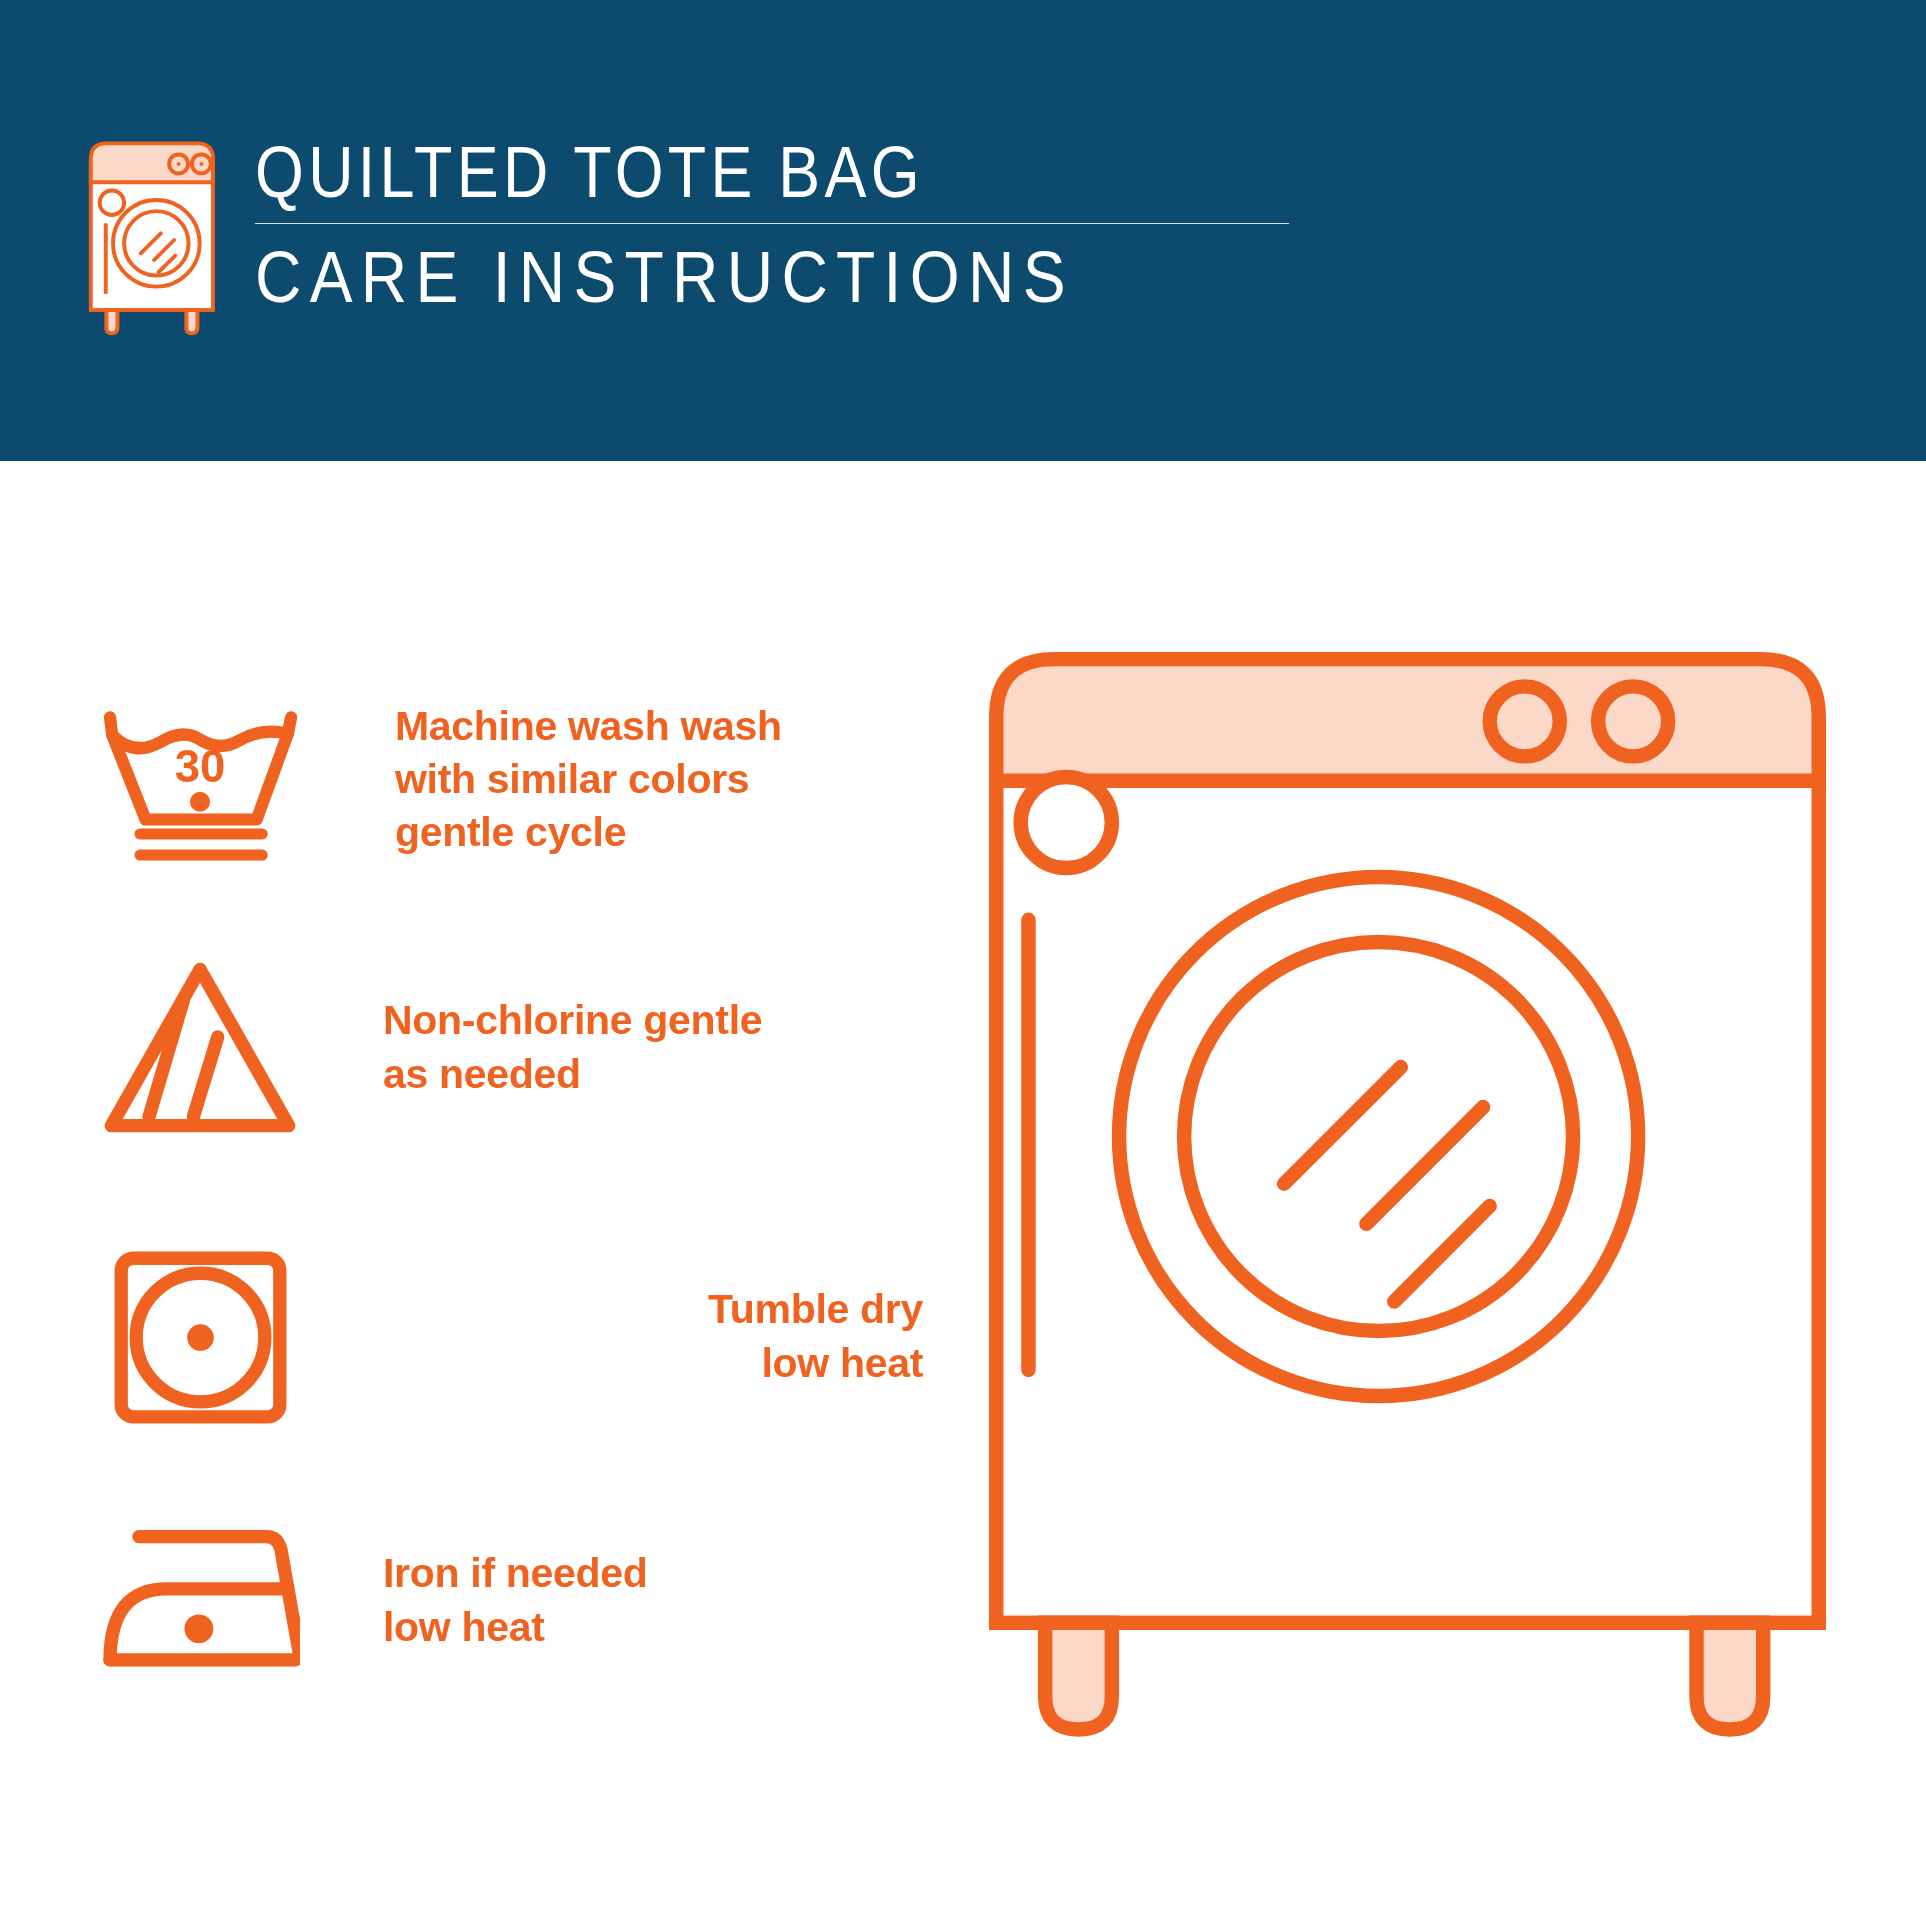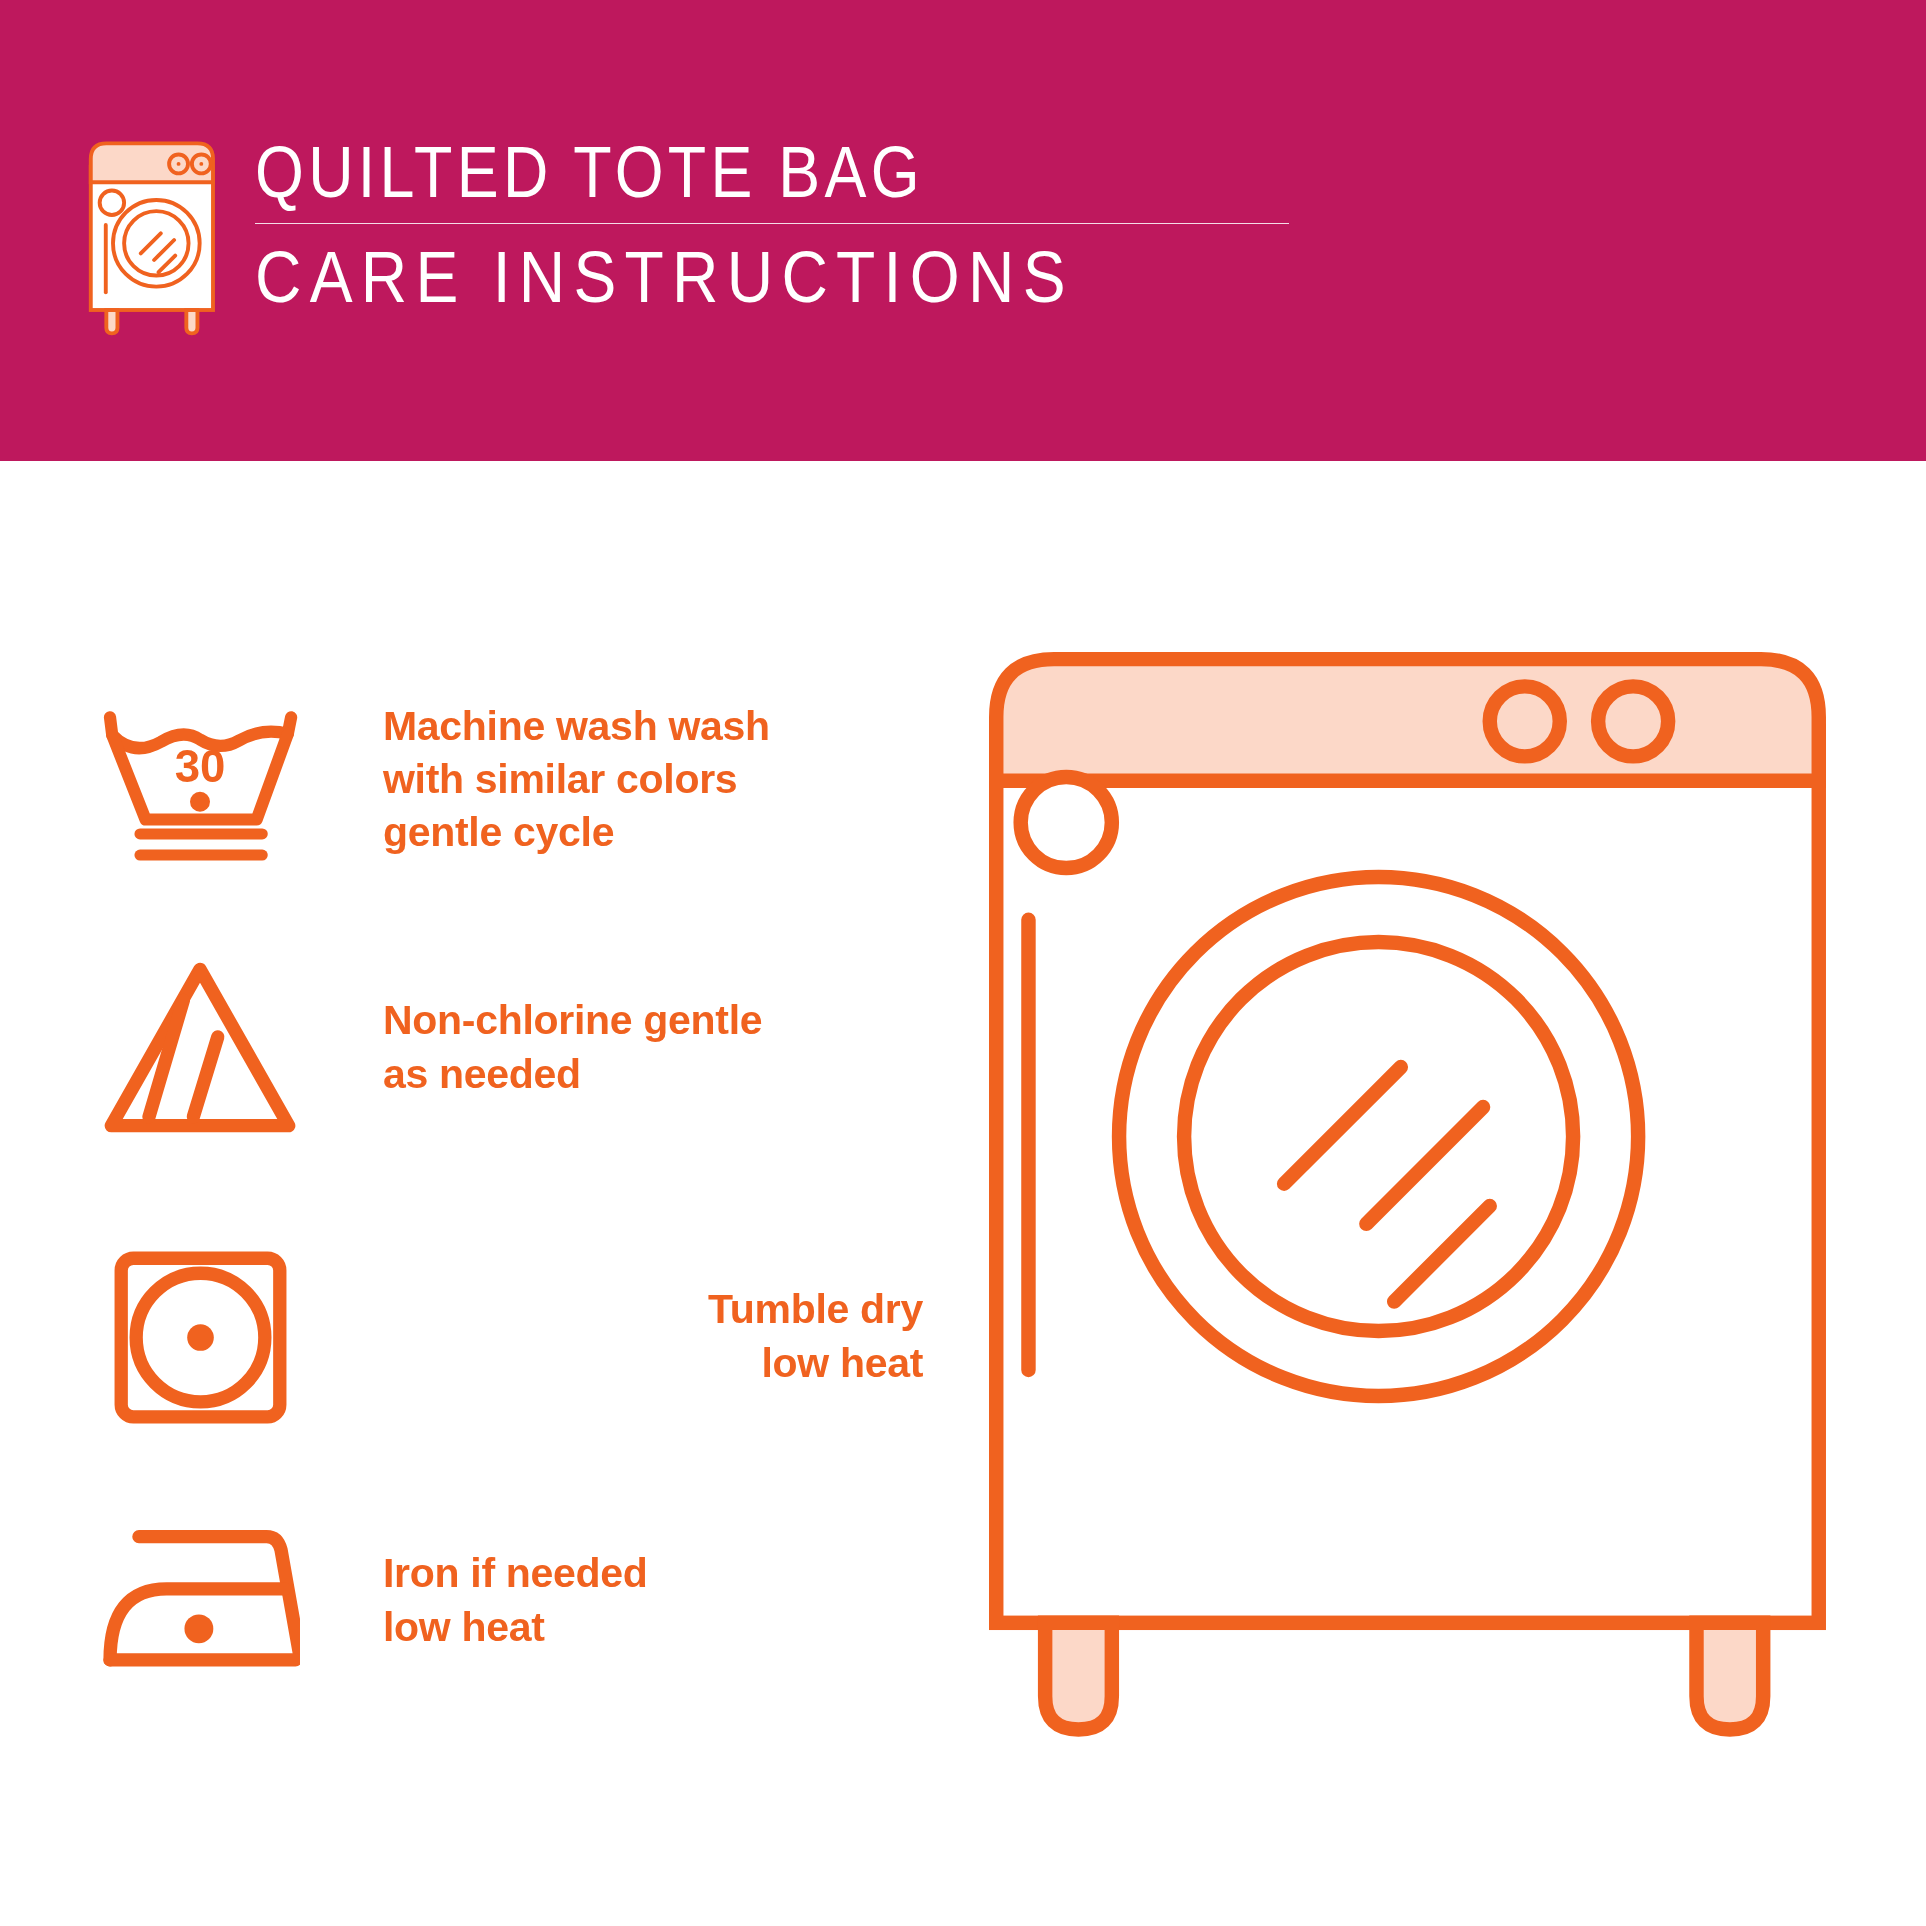--- a/index.html
+++ b/index.html
@@ -9,21 +9,21 @@
     font-family:"Liberation Sans", sans-serif;
     position:relative;
     overflow:hidden;
   }
 
   
   .header {
     position:absolute;
     left:0; top:0;
     width:1926px; height:461px;
-    background:#be185d;
+    background:#0c4a6e;
   }
   .header-inner {
     position:absolute;
     left:83px; top:132px;
     width:1251px; height:239px;
     display:flex;
     flex-direction:row;
     align-items:flex-start;
   }
   .logo-wrap {
@@ -75,21 +75,21 @@
     position:absolute;
     left:89px; top:656px;
     width:834px;
   }
   .care-row {
     display:flex;
     flex-direction:row;
     align-items:center;
     height:239px;
   }
-  .care-row.r1 { height:247px; }
+  .care-row.r1 { height:247px;gap:12px; }
   .care-row.r2 { height:289px; }
   .care-row.r3 { height:289px;text-align:right; }
 
   .care-icon {
     flex:0 0 222px;
     width:222px;
     height:200px;
     display:flex;
     align-items:center;
     justify-content:center;

